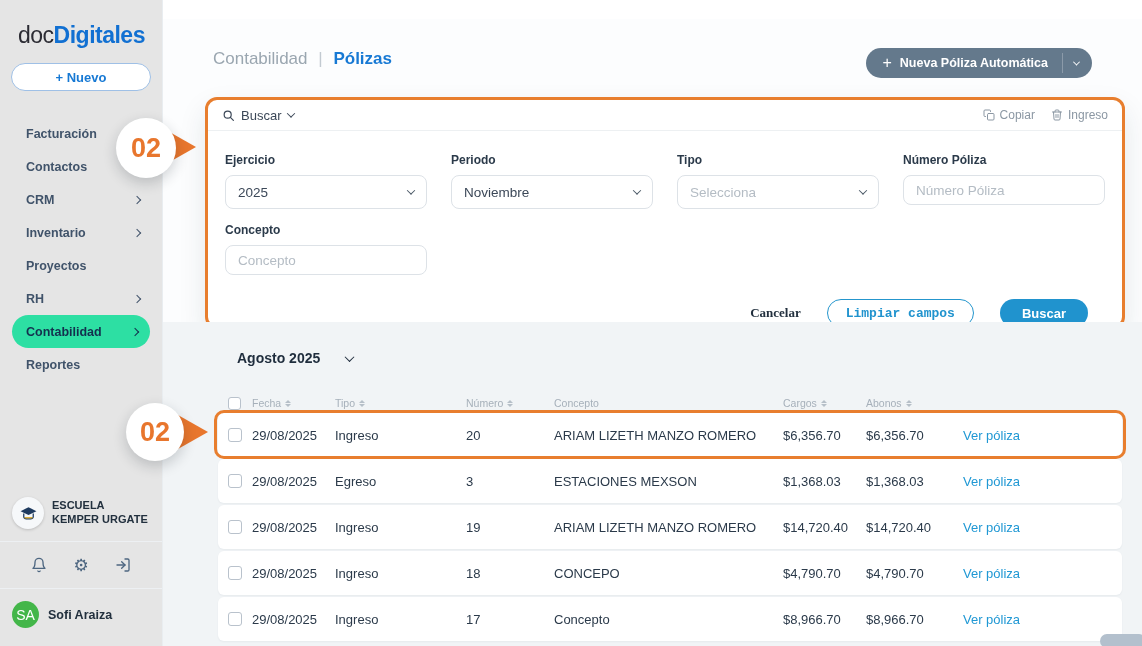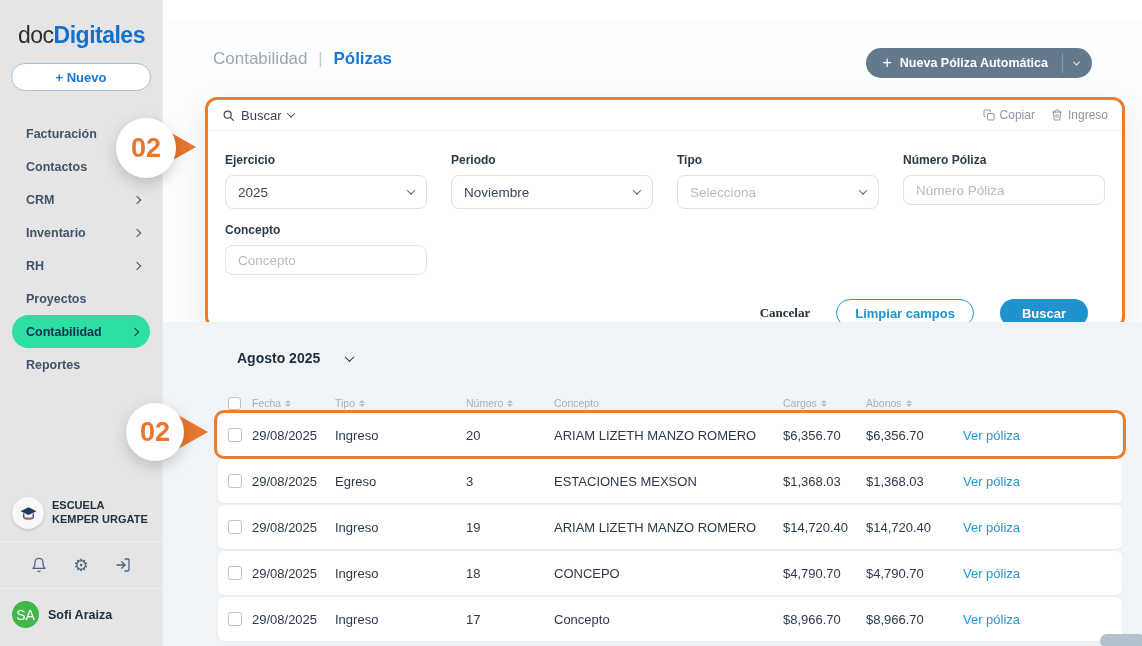--- a/index.html
+++ b/index.html
@@ -62,21 +62,21 @@
   .field label { display:block; font-size:12px; font-weight:700; color:#2b3a4a; margin-bottom:8px; }
   .select-box { height:30px; border:1px solid #dde2e7; border-radius:8px; display:flex; align-items:center; padding:16px 12px; font-size:13.5px; color:#3c4858; cursor:pointer; background:#fff; }
   .select-box .chev { margin-left:auto; color:#4a5866; }
   .select-box .ph { color:#b4bcc4; }
   .text-input { width:100%; height:30px; border:1px solid #dde2e7; border-radius:8px; padding:0 12px; font-size:13.5px; color:#3c4858; font-family:inherit; background:#fff; }
   .text-input::placeholder { color:#b4bcc4; }
   .row2 { margin-top:14px; width:calc(25% - 18px); }
 
   .card-footer { display:flex; align-items:center; justify-content:flex-end; gap:26px; padding:24px 17px 0 0; }
   .btn-text { background:none; border:none; font-size:13px; font-weight:700; color:#22303e; cursor:pointer; font-family:Liberation Serif, serif; }
-  .btn-outline { height:28px; padding:0 18px; border:1.5px solid #2596cd; border-radius:15px; background:#fff; color:#2093ce; font-size:13px; font-weight:700; cursor:pointer; font-family:Liberation Sans, sans-serif; }
+  .btn-outline { height:28px; padding:0 18px; border:1.5px solid #2596cd; border-radius:15px; background:#fff; color:#2093ce; font-size:13px; font-weight:700; cursor:pointer; font-family:Liberation Mono, monospace; }
   .btn-solid { height:28px; padding:0 22px; border:none; border-radius:15px; background:#2093ce; color:#fff; font-size:13px; font-weight:700; cursor:pointer; font-family:inherit; }
 
   
   .period-row { position:absolute; left:74px; top:350px; display:flex; align-items:center; gap:26px; cursor:pointer; }
   .period-row .txt { font-size:14px; font-weight:700; color:#1f2d3d; }
   .period-row .chev { color:#1f2d3d; width:7px; height:7px; }
 
   .tgrid { display:grid; grid-template-columns:24px 83px 131px 88px 229px 83px 97px 1fr; align-items:center; padding-left:10px; }
   .thead { position:absolute; left:55px; top:394px; width:904px; height:18px; color:#a6b0ba; font-size:10.5px; }
   .th { display:flex; align-items:center; gap:4px; cursor:pointer; }
@@ -117,25 +117,25 @@
       </div>
     <div class="nav-item">
         <span>CRM</span>
         <span class="chev"></span>
       </div>
     <div class="nav-item">
         <span>Inventario</span>
         <span class="chev"></span>
       </div>
     <div class="nav-item">
+        <span>Proyectos</span>
+      </div>
+    <div class="nav-item">
         <span>RH</span>
         <span class="chev"></span>
-      </div>
-    <div class="nav-item">
-        <span>Proyectos</span>
       </div>
     <div class="nav-item active">
         <span>Contabilidad</span>
         <span class="chev"></span>
       </div>
     <div class="nav-item">
         <span>Reportes</span>
       </div>
   </nav>
 

